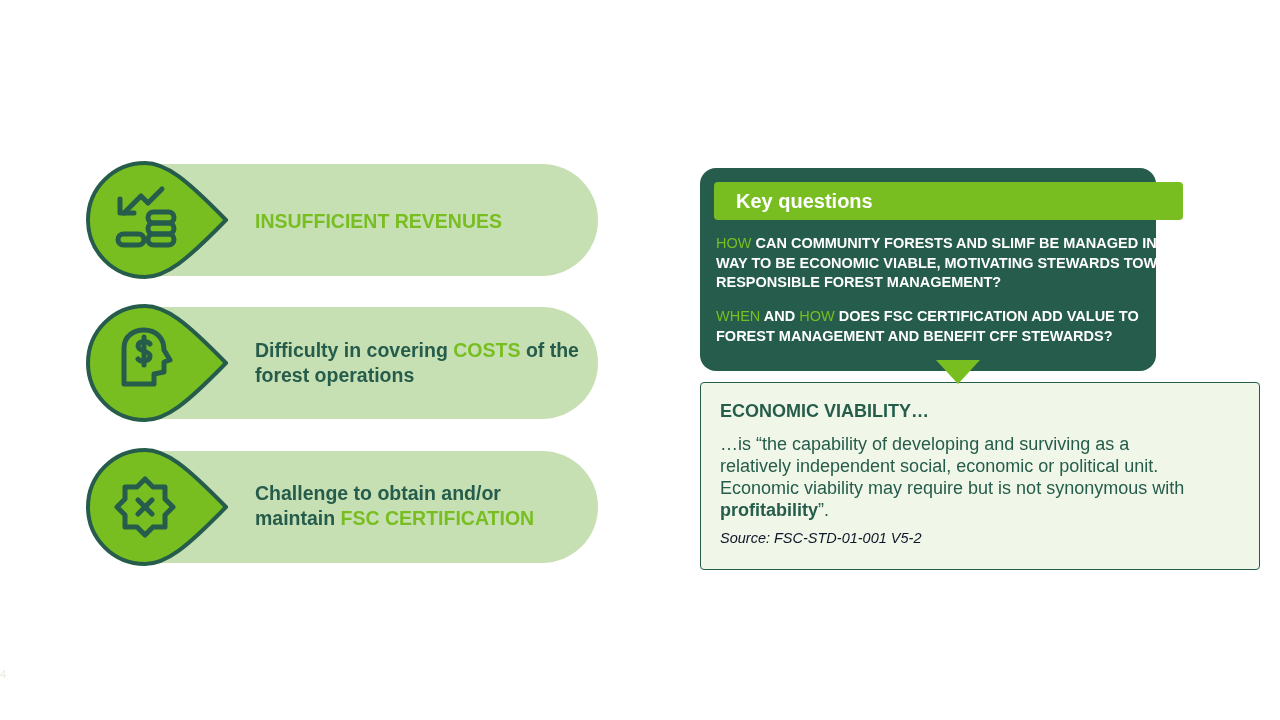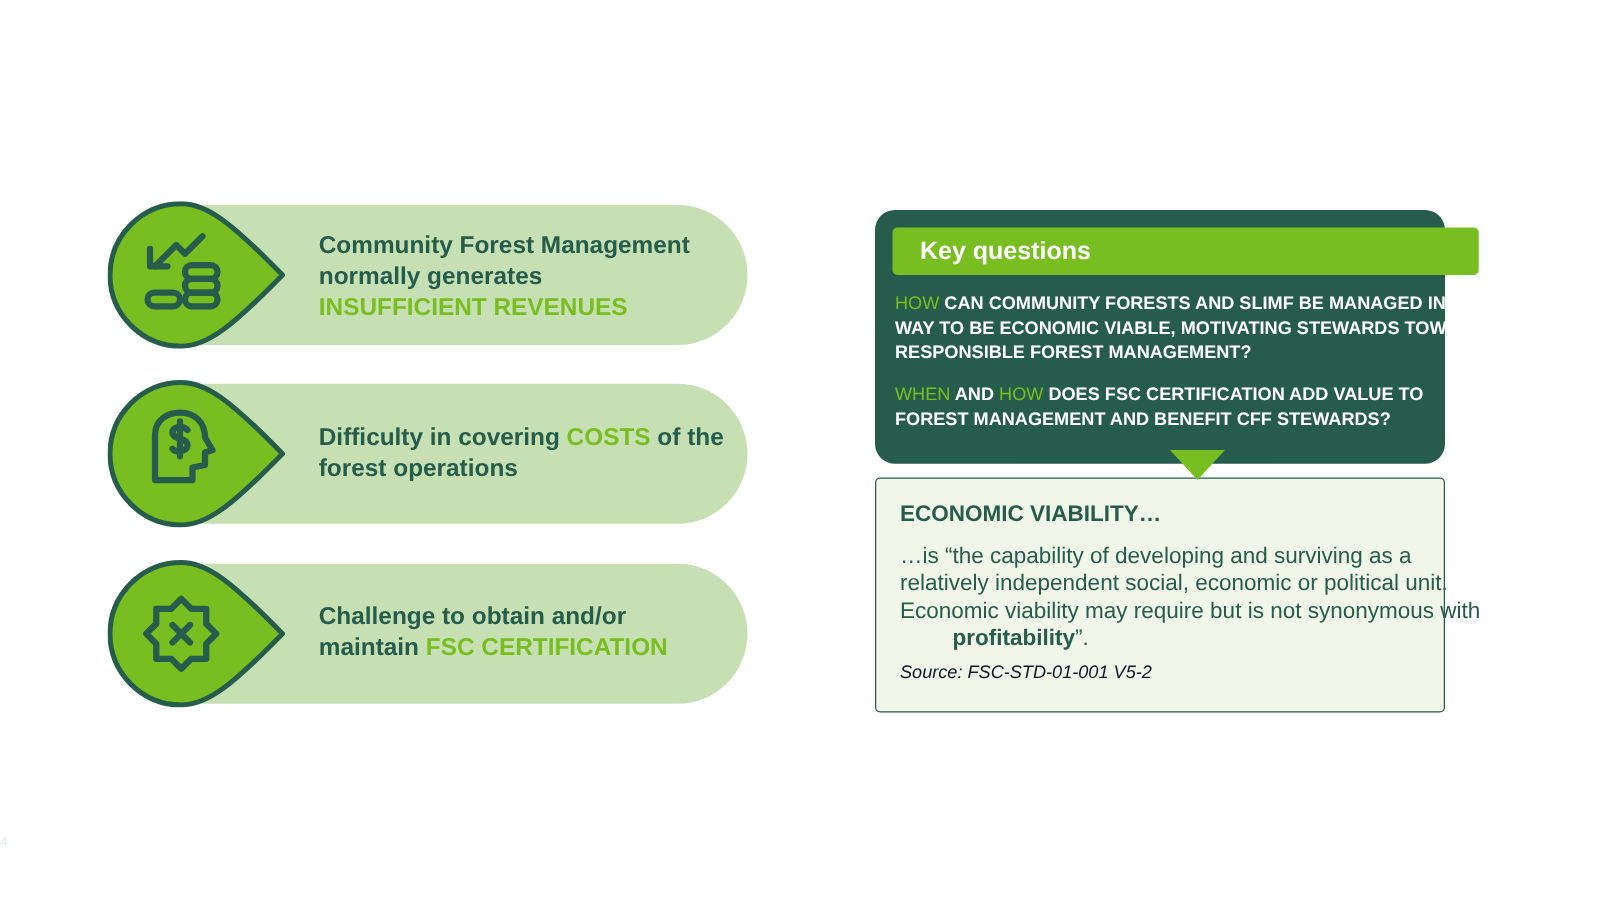--- a/index.html
+++ b/index.html
@@ -6,44 +6,44 @@
   body { width:1280px; height:720px; background:#ffffff; position:relative; overflow:hidden; font-family:"Liberation Sans", sans-serif; }
   .pill { position:absolute; left:140px; width:458px; height:112px; background:#c6e0b4; border-radius:0 56px 56px 0; }
   .drop { position:absolute; left:86px; width:142px; height:118px; }
   .pill-text { position:absolute; left:255px; width:330px; font-weight:bold; font-size:19.5px; line-height:25px; color:#265c4b; }
   .hl { color:#78be20; }
   .kq-box { position:absolute; left:700px; top:168px; width:456px; height:203px; background:#265c4b; border-radius:16px; }
   .kq-header { position:absolute; left:14px; top:14px; width:469px; height:38px; background:#78be20; border-radius:4px; color:#ffffff; font-weight:bold; font-size:20px; line-height:38px; padding-left:22px; box-sizing:border-box; }
   .kq-q { position:absolute; left:16px; width:480px; color:#ffffff; font-weight:bold; font-size:14.5px; line-height:19.5px; text-transform:uppercase; }
   .kq-q .hl { font-weight:normal; }
   .arrow { position:absolute; left:936px; top:360px; width:0; height:0; border-left:22px solid transparent; border-right:22px solid transparent; border-top:24px solid #78be20; z-index:2; }
-  .ev-box { position:absolute; left:700px; top:382px; width:456px; height:188px; background:#f0f7e8; border:1px solid #265c4b; border-radius:4px; box-sizing:border-box; }
+  .ev-box { position:absolute; left:700px; top:382px; width:560px; height:188px; background:#f0f7e8; border:1px solid #265c4b; border-radius:4px; box-sizing:border-box; }
   .ev-title { position:absolute; left:19px; top:18px; font-weight:bold; font-size:18px; color:#265c4b; }
   .ev-body { position:absolute; left:19px; top:50px; width:480px; font-size:18px; line-height:22px; color:#265c4b; }
-  .ev-body b { font-weight:bold;margin-left:42px; }
+  .ev-body b { font-weight:bold; }
   .ev-source { position:absolute; left:19px; top:147px; font-style:italic; font-size:14.5px; color:#0f172a; }
   .page-num { position:absolute; left:0; top:668px; font-size:11px; color:#e4eedc; }
 </style>
 </head>
 <body>
 
 <div class="pill" style="top:164px;"></div>
 <svg class="drop" style="top:161px;" viewBox="0 0 142 118">
   <path d="M59,2 A57,57 0 1 0 59,116 C80,116 100,100 140,59 C100,18 80,2 59,2 Z" fill="#78be20" stroke="#265c4b" stroke-width="4"></path>
   <g fill="none" stroke="#265c4b" stroke-width="5" stroke-linecap="round" stroke-linejoin="round">
     <polyline points="76,28 62,42 55,35 38,52"></polyline>
     <polyline points="34,38 34,52 48,52"></polyline>
     <rect x="32" y="73" width="26" height="11" rx="5.5"></rect>
     <rect x="62" y="51" width="26" height="11" rx="5.5"></rect>
     <rect x="62" y="62" width="26" height="11" rx="5.5"></rect>
     <rect x="62" y="73" width="26" height="11" rx="5.5"></rect>
   </g>
 </svg>
 <div class="pill-text" style="top:184px;">
-  <span>Community Forest Management normally generates</span><br>
+  <br>
   <span class="hl">INSUFFICIENT REVENUES</span>
 </div>
 
 <div class="pill" style="top:307px;"></div>
 <svg class="drop" style="top:304px;" viewBox="0 0 142 118">
   <path d="M59,2 A57,57 0 1 0 59,116 C80,116 100,100 140,59 C100,18 80,2 59,2 Z" fill="#78be20" stroke="#265c4b" stroke-width="4"></path>
   <g fill="none" stroke="#265c4b" stroke-width="5" stroke-linejoin="round" stroke-linecap="round">
     <path d="M38,80 L38,44 C38,32 48,26 58,26 C70,26 78,34 78,46 L84,56 L78,58 L78,68 L68,70 L68,80 Z"></path>
     <path d="M64,40 C62,37 52,36 52,42 C52,48 64,46 64,52 C64,58 54,58 52,55"></path>
     <line x1="58" y1="33" x2="58" y2="61"></line>

